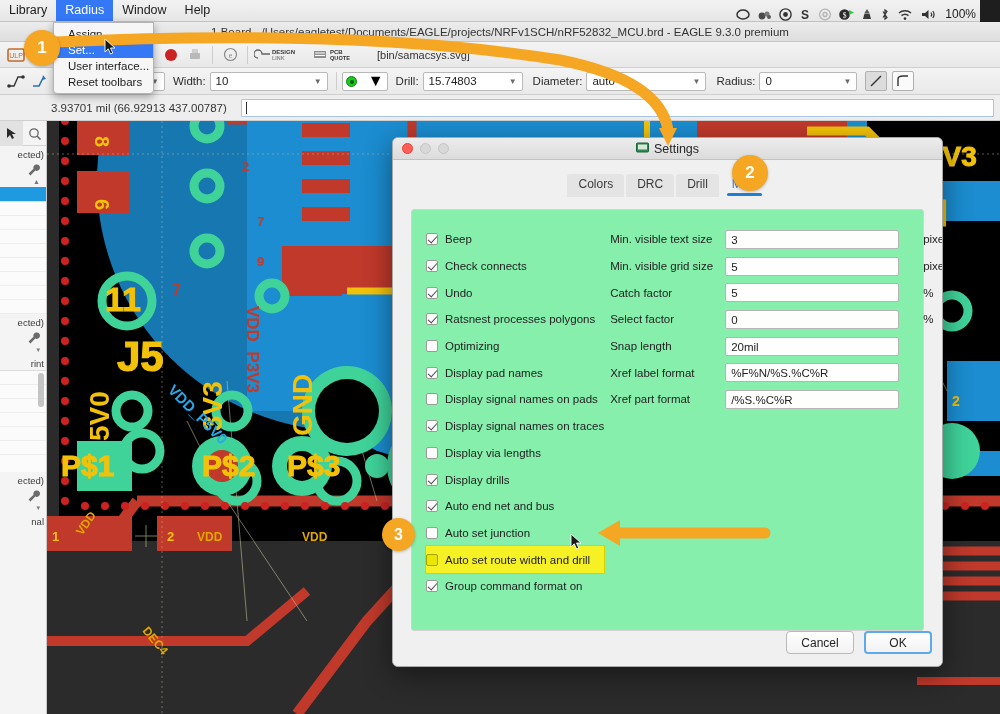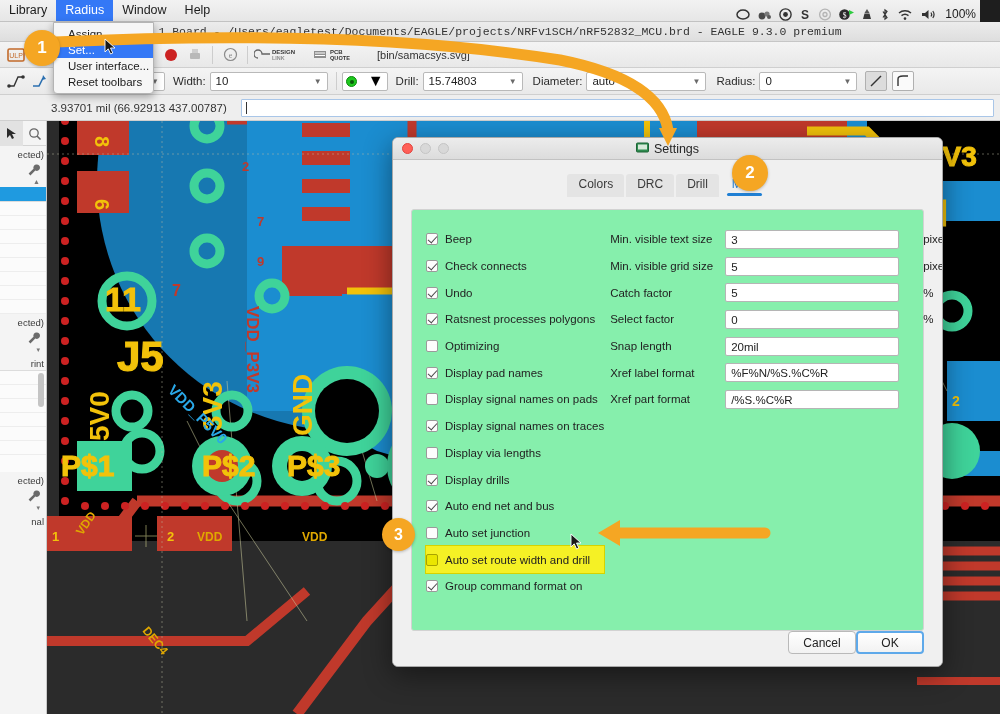--- a/index.html
+++ b/index.html
@@ -28,21 +28,21 @@
   .statusicon { font-size: 12px; color: #333; line-height: 1; display:inline-block; }
   .statusicon svg { display: block; }
   .pct { font-size: 12px; color: #1b1b1b; margin-left: 2px; }
 
   
   .eagle-title {
     position: absolute; top: 22px; left: 0; width: 1000px; height: 20px;
     background: linear-gradient(180deg,#ececec 0%,#dedede 100%);
     border-bottom: 1px solid #c6c6c6;
     font-size: 11.5px; color: #333; text-align: center; line-height: 20px;
-    z-index: 10; overflow: hidden; white-space: nowrap; font-family: Liberation Mono, monospace;
+    z-index: 10; overflow: hidden; white-space: nowrap;
   }
   .toolbar1 {
     position: absolute; top: 42px; left: 0; width: 1000px; height: 26px;
     background: linear-gradient(180deg,#f4f4f4 0%,#e8e8e8 100%);
     border-bottom: 1px solid #cfcfcf; z-index: 9;
     display: flex; align-items: center;
   }
   .toolbar2 {
     position: absolute; top: 68px; left: 0; width: 1000px; height: 27px;
     background: linear-gradient(180deg,#f4f4f4 0%,#e9e9e9 100%);
@@ -175,21 +175,21 @@
   .fields { margin-left: 6px; }
   .fldrow { display: flex; align-items: center; height: 26.7px; }
   .fldlbl { width: 115px; font-size: 11.5px; color: #222; white-space: nowrap; }
   .fldbox {
     width: 174px; height: 19px; background: #fff; border: 1px solid #b5b5b5;
     border-radius: 2px; font-size: 11.5px; color: #222; padding: 0 0 0 5px;
     line-height: 18px; white-space: nowrap; overflow: hidden;
   }
   .fldunit { width: 32px; font-size: 11.5px; color: #222; padding-left: 24px; }
   .dlg-footer {
-    position: absolute; right: 18px; bottom: 14px; display: flex;  border-radius: 11px;
+    position: absolute; right: 10px; bottom: 14px; display: flex; gap: 10px; border-radius: 11px;
   }
   .btn {
     height: 23px; min-width: 68px; border-radius: 4px; border: 1px solid #b9b9b9;
     background: linear-gradient(180deg,#ffffff 0%,#f2f2f2 100%);
     font-size: 12px; color: #232323; display: flex; align-items: center; justify-content: center;
     padding: 0 14px;
   }
   .btn.primary { border: 2px solid #5ea9ea; }
 
   

